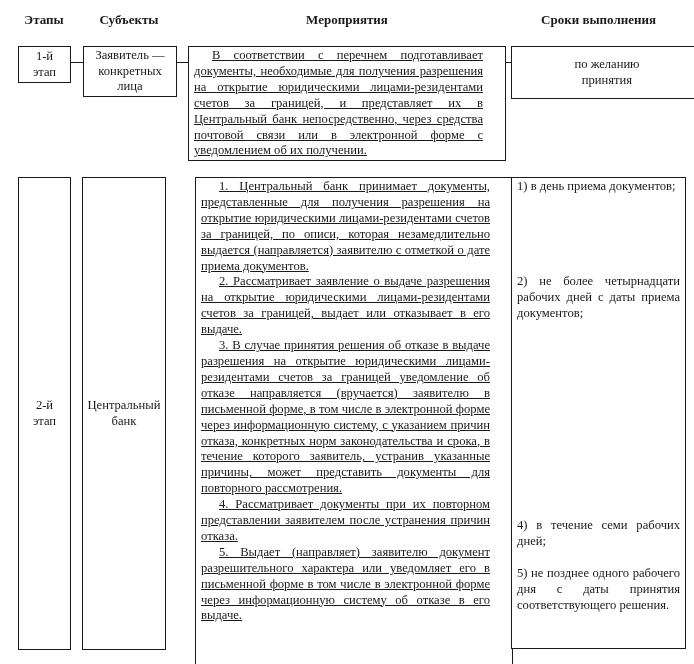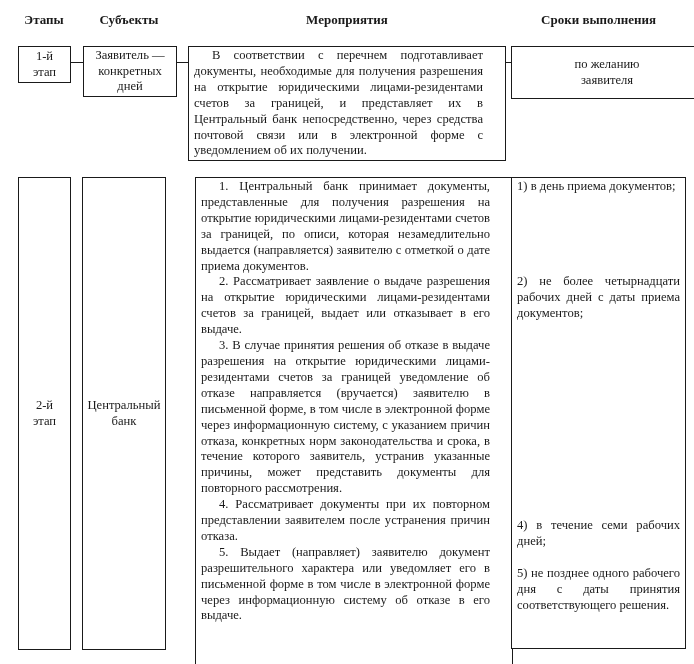--- a/index.html
+++ b/index.html
@@ -11,21 +11,21 @@
   .hdr {
     position: absolute; top: 12px; font-weight: bold; font-size: 13px;
     text-align: center; white-space: nowrap;
   }
   .box {
     position: absolute; box-sizing: border-box;
     border: 1.6px solid #1a1a1a; background: #fff;
     font-size: 12.6px; line-height: 15.9px;
   }
   .center { display: flex; flex-direction: column; align-items: center; justify-content: center; text-align: center; }
-  .just { text-align: justify; text-align-last: left; padding: 1px 22px 0 5px; }
+  .just { text-align: justify; text-align-last: left; padding: 1px 22px 0 5px; text-decoration: underline; }
   .just p { margin: 0; text-indent: 18px; text-align: justify; }
   .line { position: absolute; height: 1.4px; background: #1a1a1a; }
   .dl p { margin: 0; text-align: justify; }
 </style>
 </head>
 <body>
 
 <div class="hdr" style="left:18px;width:52px;">Этапы</div>
 <div class="hdr" style="left:82px;width:94px;">Субъекты</div>
 <div class="hdr" style="left:188px;width:318px;">Мероприятия</div>
@@ -35,28 +35,28 @@
 <div class="line" style="left:176px;top:62px;width:12px;"></div>
 <div class="line" style="left:505px;top:62px;width:6px;"></div>
 
 <div class="box center" style="left:18px;top:46px;width:53px;height:37px;">
   <span>1-й</span>
   <span>этап</span>
 </div>
 <div class="box center" style="left:83px;top:46px;width:94px;height:51px;">
   <span>Заявитель —</span>
   <span>конкретных</span>
-  <span>дней</span>
+  <span>лица</span>
 </div>
 <div class="box just" style="left:188px;top:46px;width:318px;height:115px;">
   <p>В соответствии с перечнем подготавливает документы, необходимые для получения разрешения на открытие юридическими лицами-резидентами счетов за границей, и представляет их в Центральный банк непосредственно, через средства почтовой связи или в электронной форме с уведомлением об их получении.</p>
 </div>
 <div class="box center" style="left:511px;top:46px;width:192px;height:53px;">
   <span>по желанию</span>
-  <span>заявителя</span>
+  <span>принятия</span>
 </div>
 
 <div class="box center" style="left:18px;top:177px;width:53px;height:473px;text-align:right;">
   <span>2-й</span>
   <span>этап</span>
 </div>
 <div class="box center" style="left:82px;top:177px;width:84px;height:473px;">
   <span>Центральный</span>
   <span>банк</span>
 </div>

